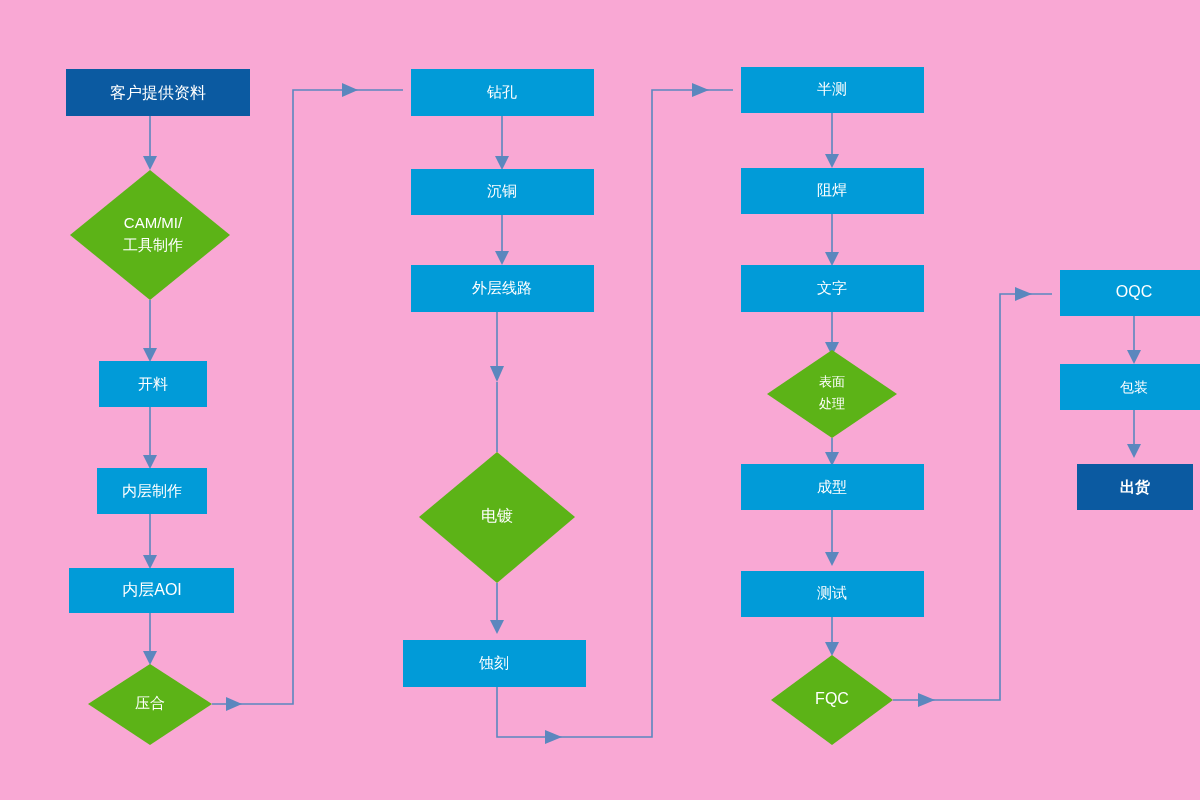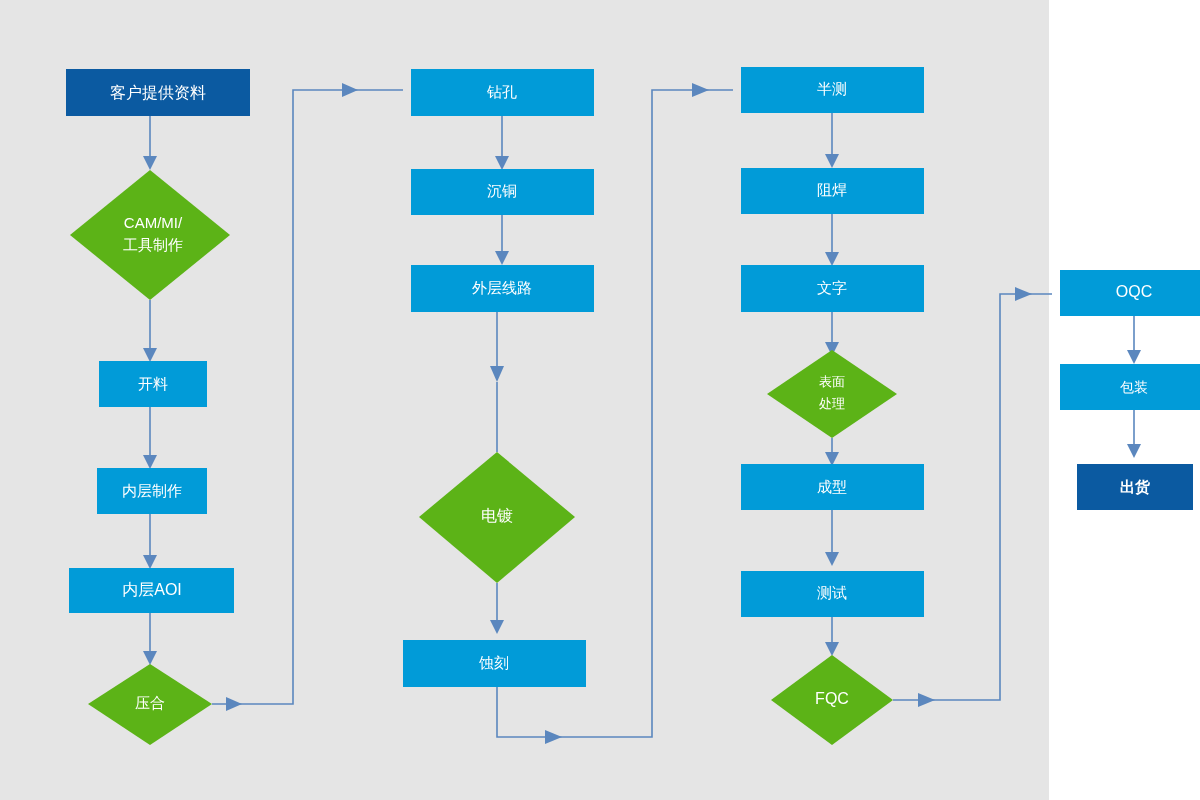--- a/index.html
+++ b/index.html
@@ -8,23 +8,23 @@
     background: #ffffff;
   }
   body {
     width: 1200px;
     height: 800px;
     font-family: "Liberation Sans", "DejaVu Sans", sans-serif;
     overflow: hidden;
   }
   #flowchart-root {
     position: relative;
-    width: 1049px;
+    width: 1200px;
     height: 800px;
-    background: #e5e5e5;
+    background: #f9a8d4;
     text-decoration: underline;
   }
   svg.flow-canvas {
     position: absolute;
     top: 0;
     left: 0;
     width: 1200px;
     height: 800px;
     display: block;
   }

